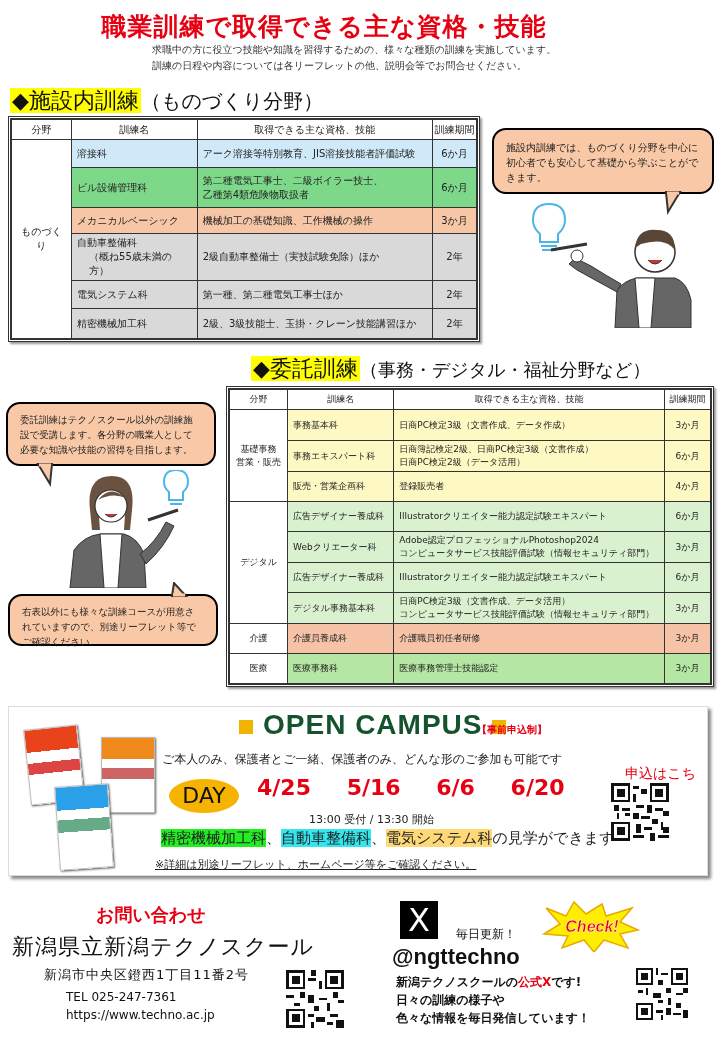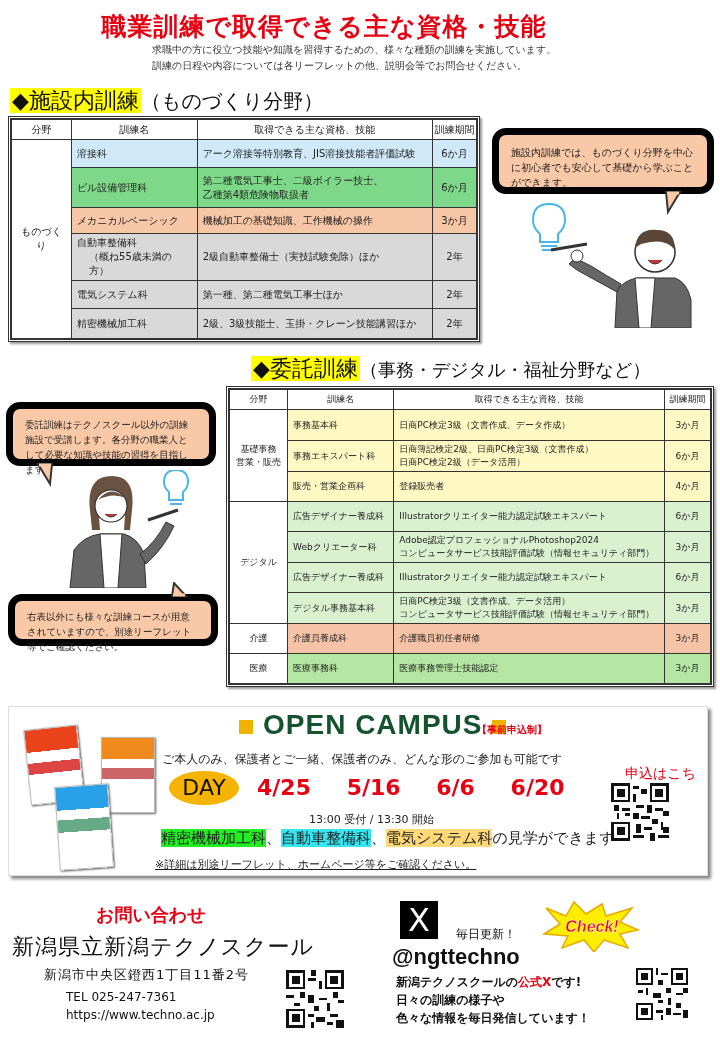--- a/index.html
+++ b/index.html
@@ -29,29 +29,29 @@
   .c-orange { background: #f7c6a6; }
   .c-gray { background: #d9d9d9; }
   .c-pink { background: #fef9c3; }
   .c-lgreen { background: #d9f1cf; }
   .c-salmon { background: #f6c3a7; }
   .c-mgreen { background: #b5e6a3; }
 
   td .sub-note { display: block; padding-left: 12px; }
 
   
-  .bubble { background: #f9c9a7; border: 7px solid #000000; border-radius: 14px; font-size: 10px; line-height: 15px; padding: 8px 12px; color: #222; }
+  .bubble { background: #f9c9a7; border: 2px solid #000000; border-radius: 14px; font-size: 10px; line-height: 15px; padding: 8px 12px; color: #222; }
 
   
   #oc { left: 8px; top: 706px; width: 700px; height: 170px; background: #fff; border: 1px solid #ddd; box-shadow: 3px 3px 3px #888; }
   #oc-title { left: 220px; top: 2px; font-family: Liberation Sans, sans-serif; font-weight: bold; color: #14532d; font-size: 28px; letter-spacing: 1px; white-space: nowrap; }
   #oc-title .sq { display: inline-block; width: 14px; height: 14px; background: #f0b400; vertical-align: middle; margin: 0 10px; }
   #oc-reg { left: 468px; top: 16px; color: #e60012; font-size: 10px; font-weight: bold; }
   #oc-desc { left: 153px; top: 44px; font-size: 12px; color: #222; }
-  #oc-day { left: 160px; top: 64px; width: 70px; height: 34px; border-radius: 50%; background: #f6b400; font-size: 22px; text-align: center; line-height: 34px; color: #111; }
+  #oc-day { left: 160px; top: 72px; width: 70px; height: 34px; border-radius: 50%; background: #f6b400; font-size: 22px; text-align: center; line-height: 34px; color: #111; }
   #oc-dates { left: 248px; top: 68px; font-size: 22px; color: #e60012; font-weight: bold; word-spacing: 10px; }
   #oc-dates span { margin-right: 18px; }
   #oc-time { left: 300px; top: 105px; font-size: 11px; color: #222; }
   #oc-visit { left: 152px; top: 122px; font-size: 15px; color: #222; white-space: nowrap; }
   .hl-green { background: #22ee22; }
   .hl-cyan { background: #33e6f0; }
   .hl-yellow { background: #ffd878; }
   #oc-note { left: 146px; top: 150px; font-size: 11px; color: #222; text-decoration: underline; }
   #oc-apply { left: 616px; top: 58px; font-size: 14px; color: #e60012; }
   .flyer { position: absolute; width: 54px; height: 76px; border: 1px solid #bbb; box-shadow: 1px 1px 2px #666; }

